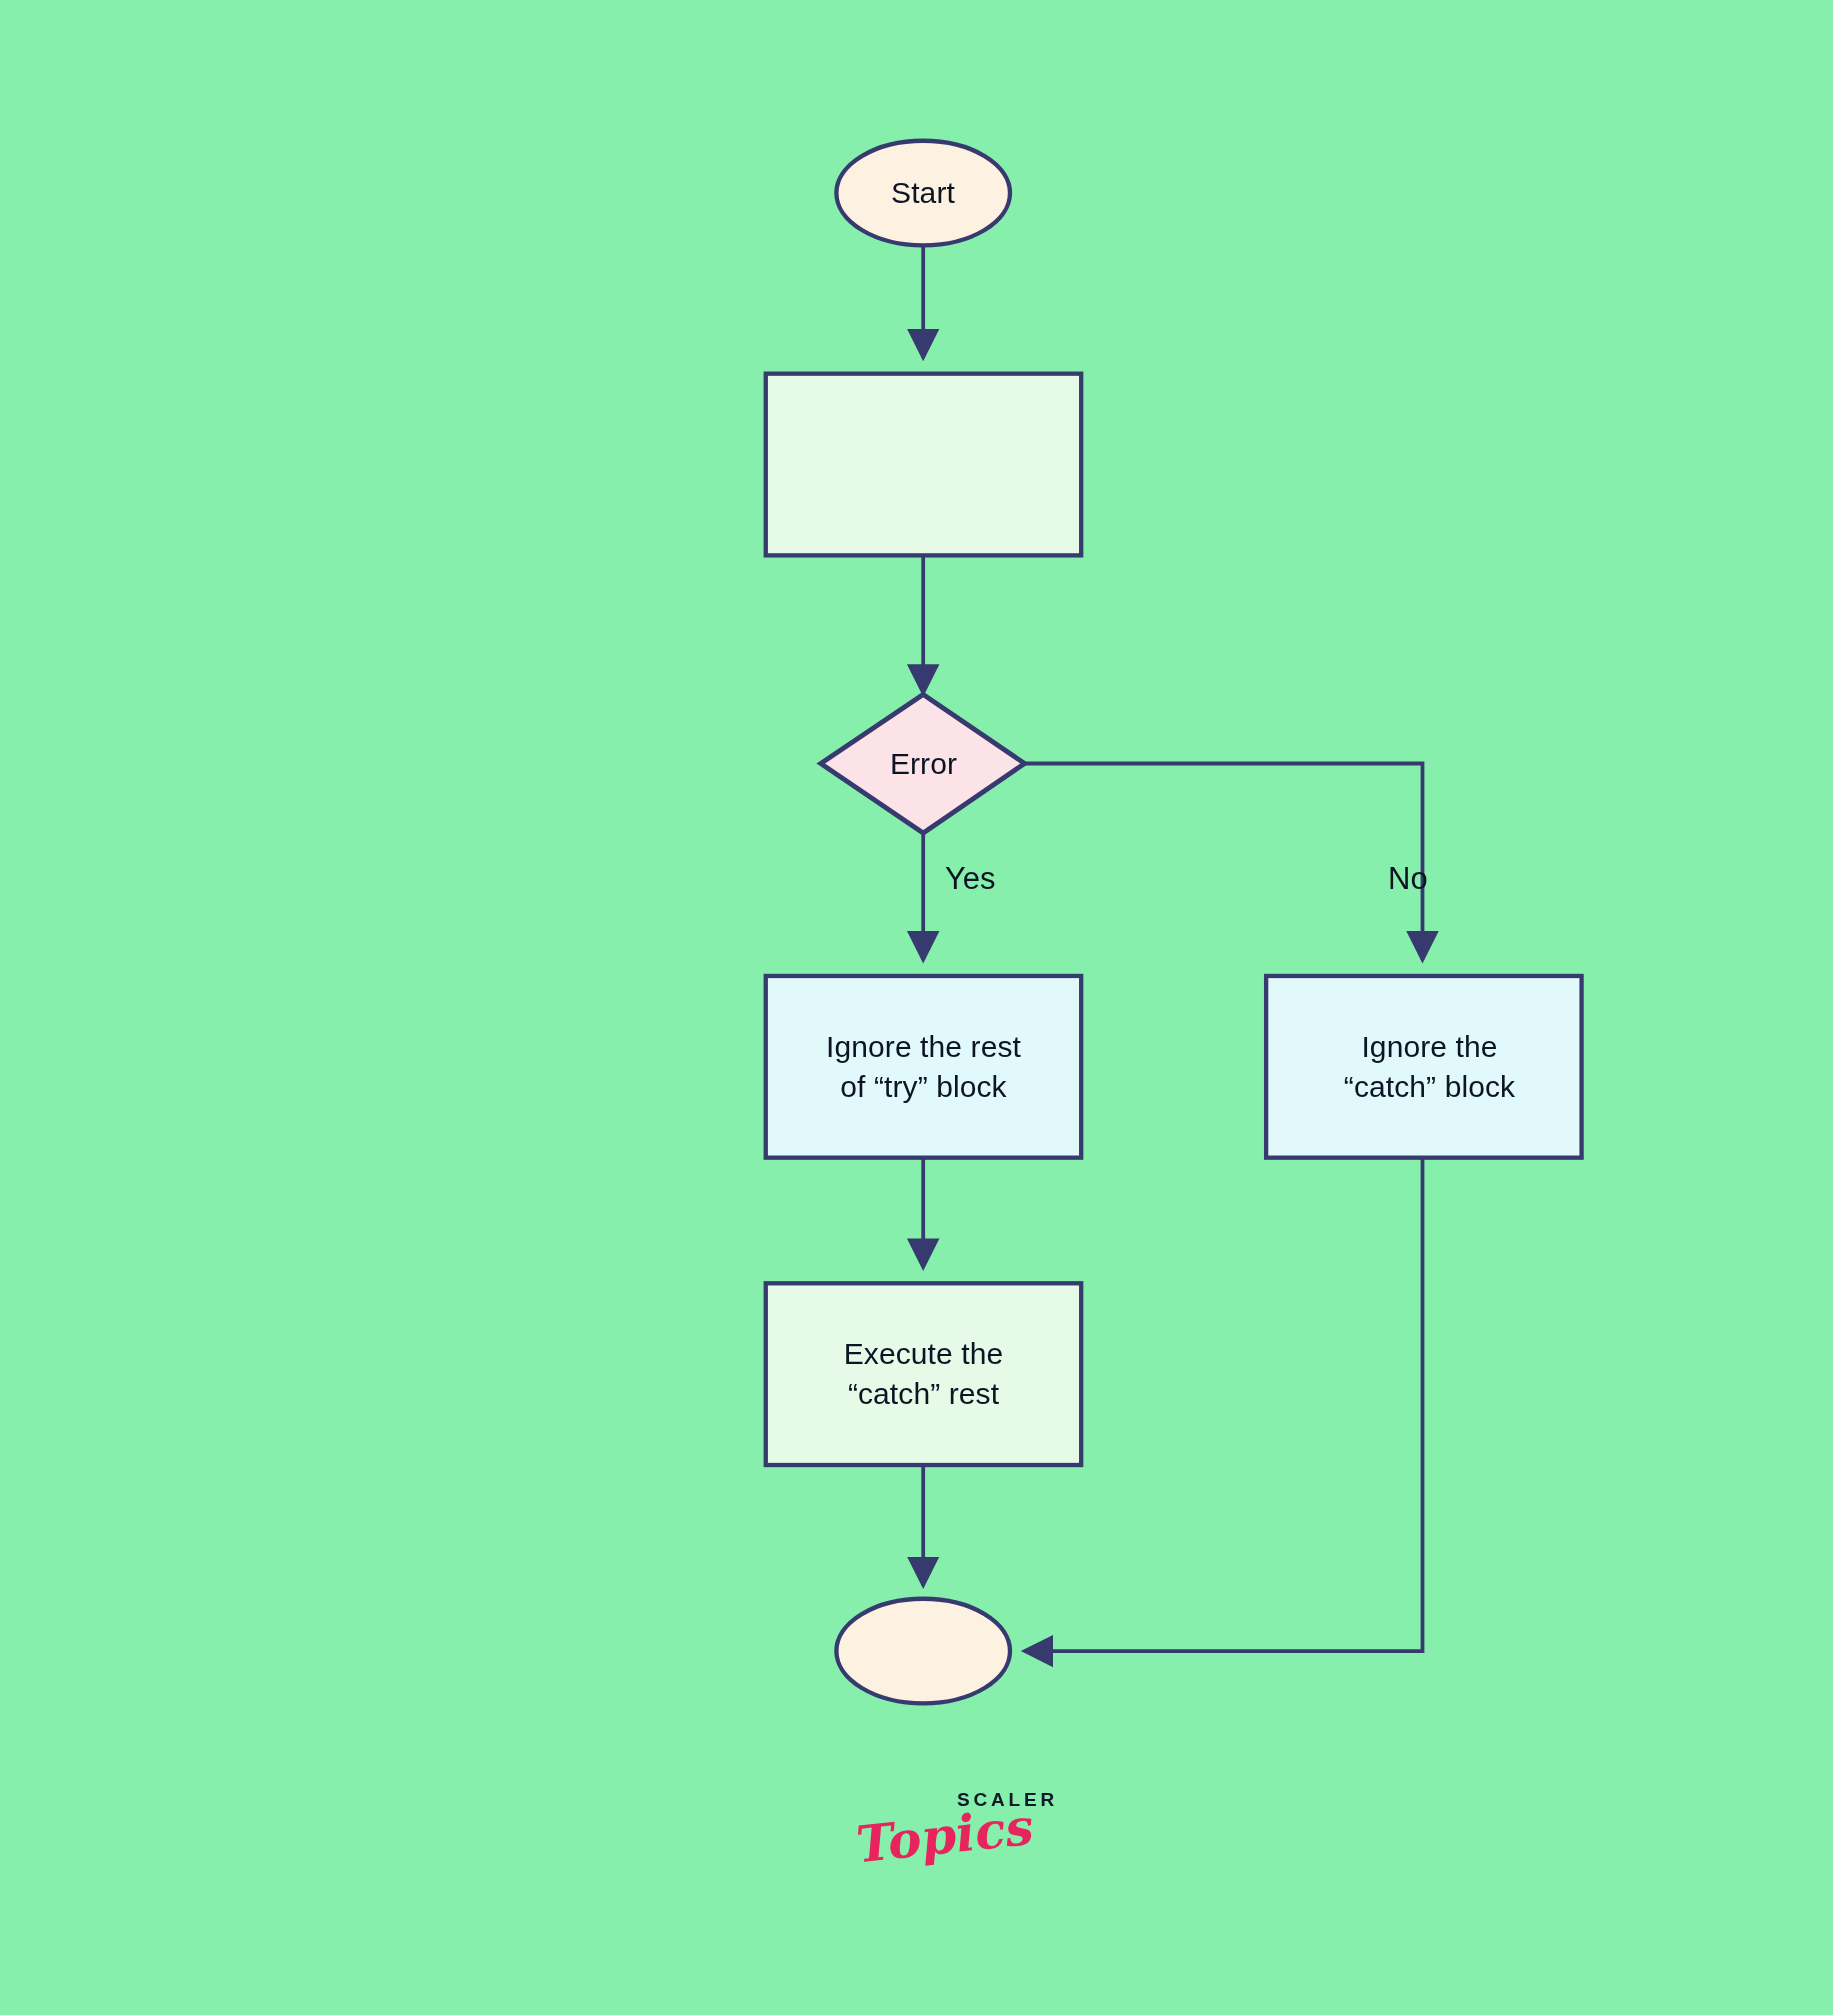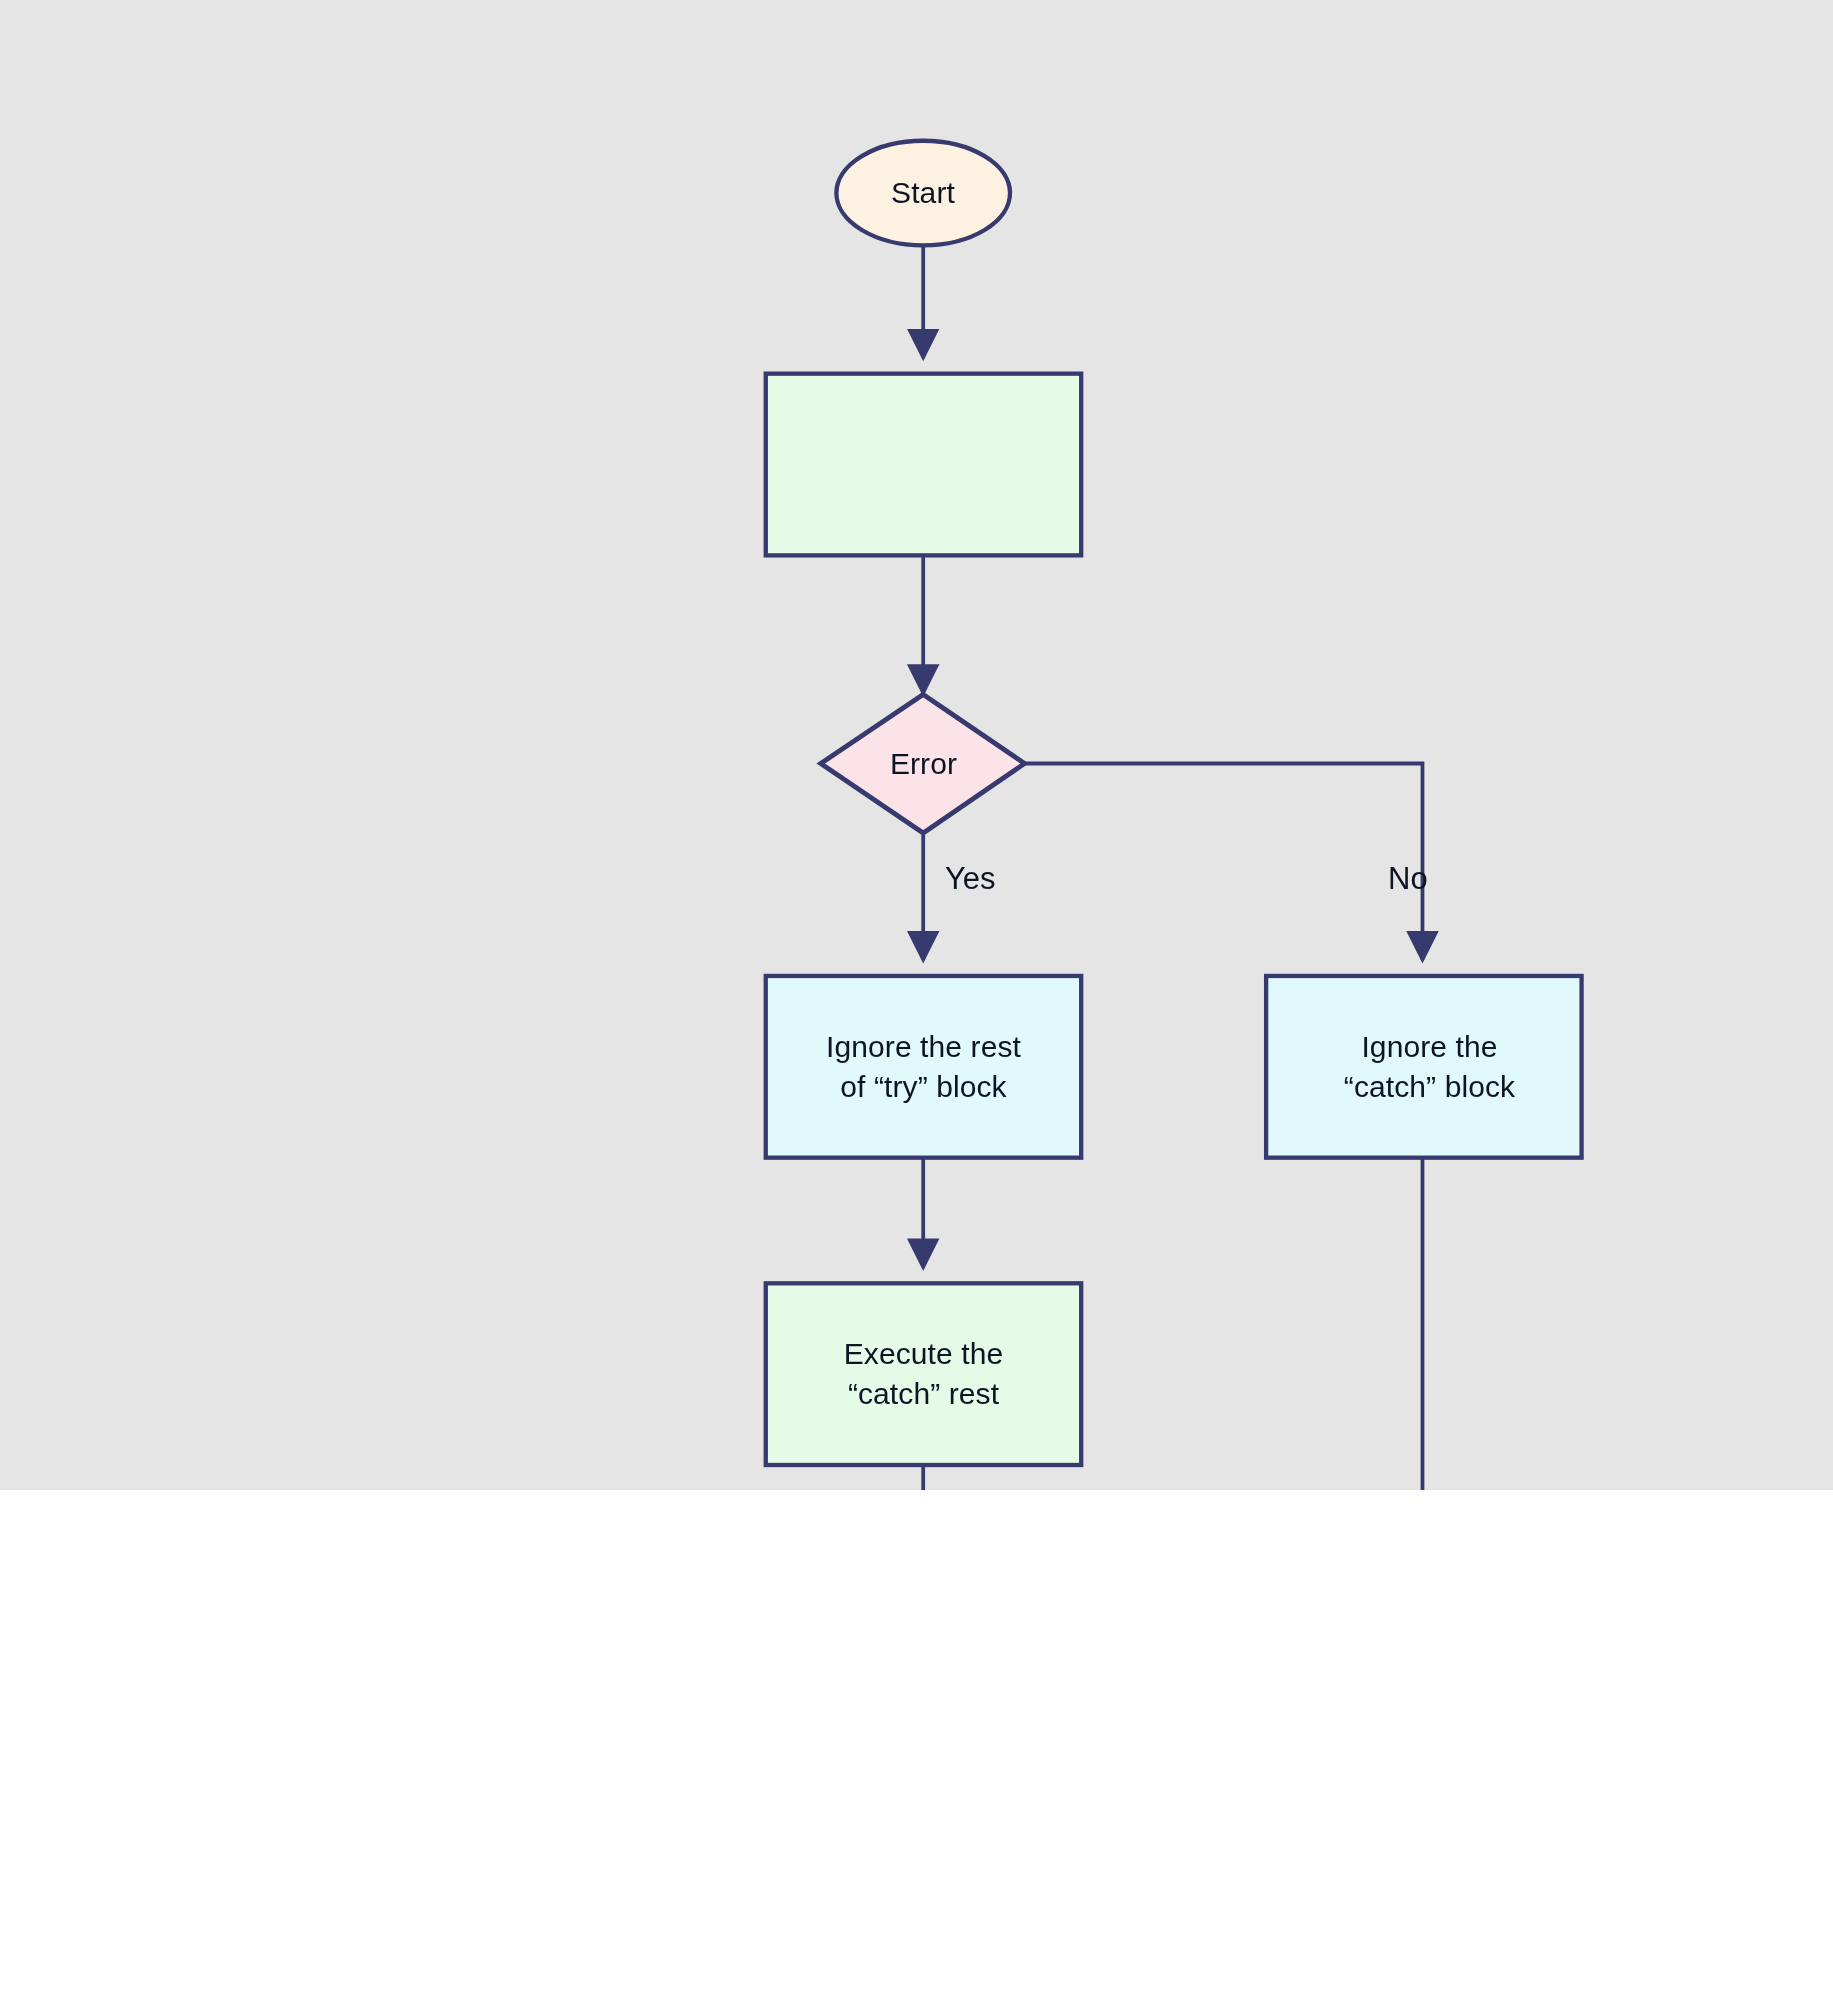--- a/index.html
+++ b/index.html
@@ -7,22 +7,22 @@
     margin: 0;
     padding: 0;
     background: #ffffff;
   }
   body {
     font-family: "Liberation Sans", sans-serif;
   }
   #canvas {
     position: relative;
     width: 1834px;
-    height: 1490px;
-    background: #e5e5e5;
+    height: 2015px;
+    background: #86efac;
     overflow: hidden;
   }
   #flow-svg {
     position: absolute;
     left: 0;
     top: 0;
     width: 1834px;
     height: 2015px;
   }
   .node-label {

